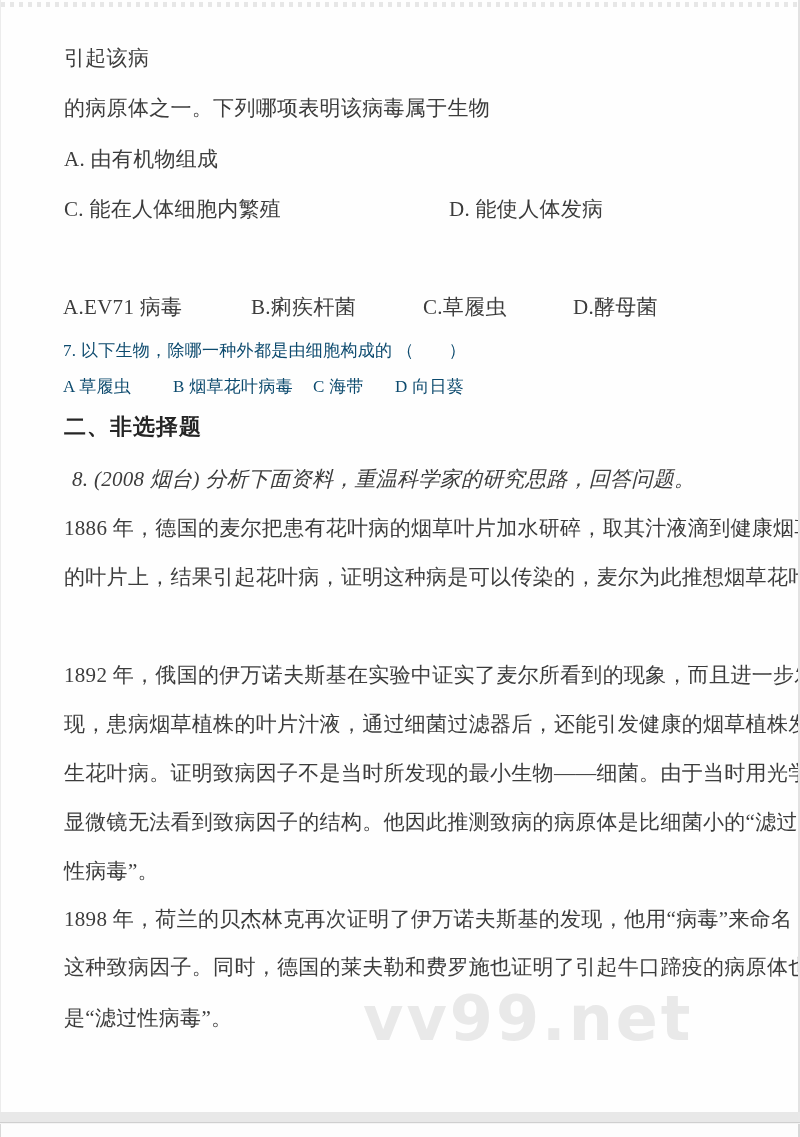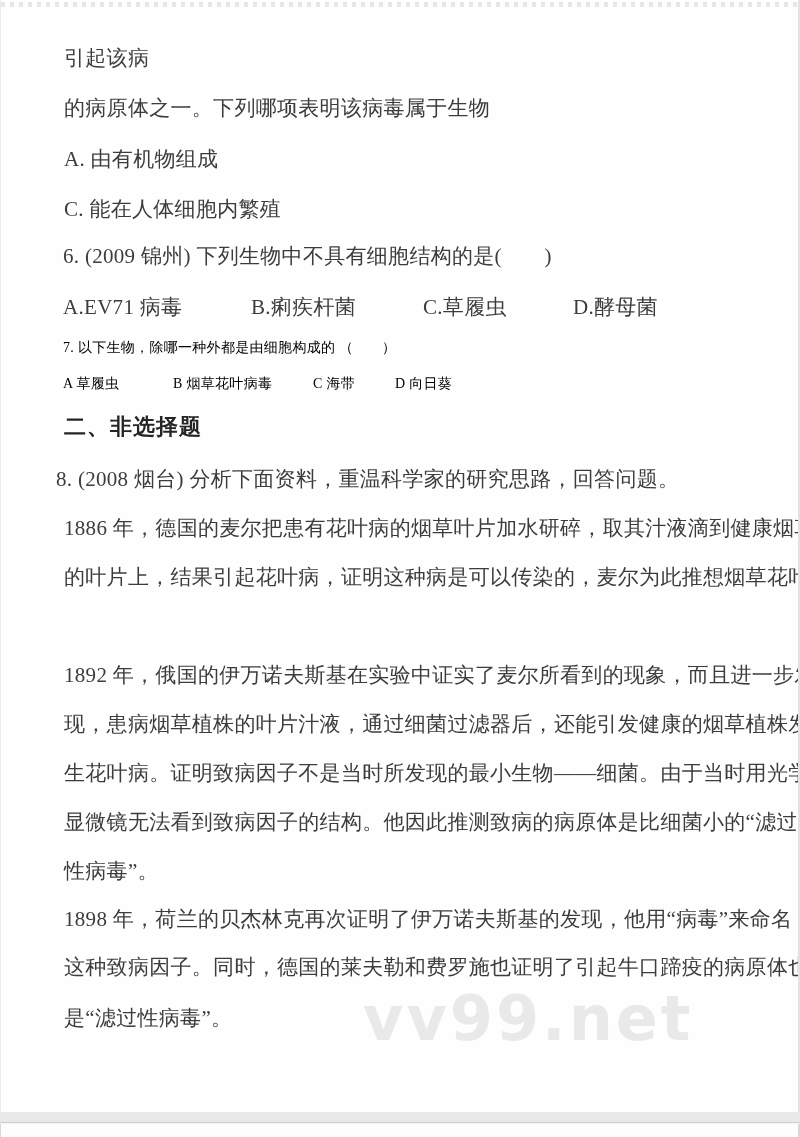--- a/index.html
+++ b/index.html
@@ -24,21 +24,21 @@
     width: 100%; height: 5px;
     background: repeating-linear-gradient(90deg, #e7e7e7 0 4px, transparent 4px 9px);
   }
   .line {
     position: absolute;
     white-space: nowrap;
     font-size: 21px;
     color: #3c3c3c;
     letter-spacing: 0.3px;
   }
-  .small { font-size: 14px; color: #000000; }
+  .small { font-size: 17px; color: #0c4a6e; }
   .heading { font-weight: 700; color: #252525; font-size: 22px; letter-spacing: 1px; text-align: right; }
   .watermark {
     position: absolute;
     left: 362px; top: 982px;
     font-family: "DejaVu Sans", "Liberation Sans", sans-serif;
     font-weight: 700;
     font-size: 62px;
     color: #e9e9e9;
     letter-spacing: 3px;
     pointer-events: none;
@@ -63,36 +63,36 @@
 <body>
 
 <div class="page">
   <div class="perforation"></div>
 
   <div class="line" style="left:63px; top:44px;">引起该病</div>
   <div class="line" style="left:63px; top:94px;">的病原体之一。下列哪项表明该病毒属于生物</div>
 
   <div class="line" style="left:63px;  top:145px;">A. 由有机物组成</div>
   <div class="line" style="left:63px;  top:195px;">C. 能在人体细胞内繁殖</div>
+  <div class="line" style="left:448px; top:195px;">D. 能使人体发病</div>
 
-  <div class="line" style="left:62px; top:242px;">6. (2009 锦州) 下列生物中不具有细胞结构的是(　　)</div>
   <div class="line" style="left:62px;  top:293px;">A.EV71 病毒</div>
   <div class="line" style="left:250px; top:293px;">B.痢疾杆菌</div>
   <div class="line" style="left:422px; top:293px;">C.草履虫</div>
   <div class="line" style="left:572px; top:293px;">D.酵母菌</div>
 
   <div class="line small" style="left:62px; top:339px;">7. 以下生物，除哪一种外都是由细胞构成的 （　　）</div>
   <div class="line small" style="left:62px;  top:375px;">A 草履虫</div>
   <div class="line small" style="left:172px; top:375px;">B 烟草花叶病毒</div>
   <div class="line small" style="left:312px; top:375px;">C 海带</div>
   <div class="line small" style="left:394px; top:375px;">D 向日葵</div>
 
   <div class="line heading" style="left:63px; top:412px;">二、非选择题</div>
 
-  <div class="line" style="left:55px; top:465px;">8. (2008 烟台) 分析下面资料，重温科学家的研究思路，回答问题。</div>
+  <div class="line" style="left:71px; top:465px;font-style:italic;">8. (2008 烟台) 分析下面资料，重温科学家的研究思路，回答问题。</div>
 
   <div class="line" style="left:63px; top:514px;">1886 年，德国的麦尔把患有花叶病的烟草叶片加水研碎，取其汁液滴到健康烟草</div>
   <div class="line" style="left:63px; top:563px;">的叶片上，结果引起花叶病，证明这种病是可以传染的，麦尔为此推想烟草花叶</div>
 
   <div class="line" style="left:63px; top:661px;">1892 年，俄国的伊万诺夫斯基在实验中证实了麦尔所看到的现象，而且进一步发</div>
   <div class="line" style="left:63px; top:710px;">现，患病烟草植株的叶片汁液，通过细菌过滤器后，还能引发健康的烟草植株发</div>
   <div class="line" style="left:63px; top:759px;">生花叶病。证明致病因子不是当时所发现的最小生物——细菌。由于当时用光学</div>
   <div class="line" style="left:63px; top:808px;">显微镜无法看到致病因子的结构。他因此推测致病的病原体是比细菌小的“滤过</div>
   <div class="line" style="left:63px; top:857px;">性病毒”。</div>
 

